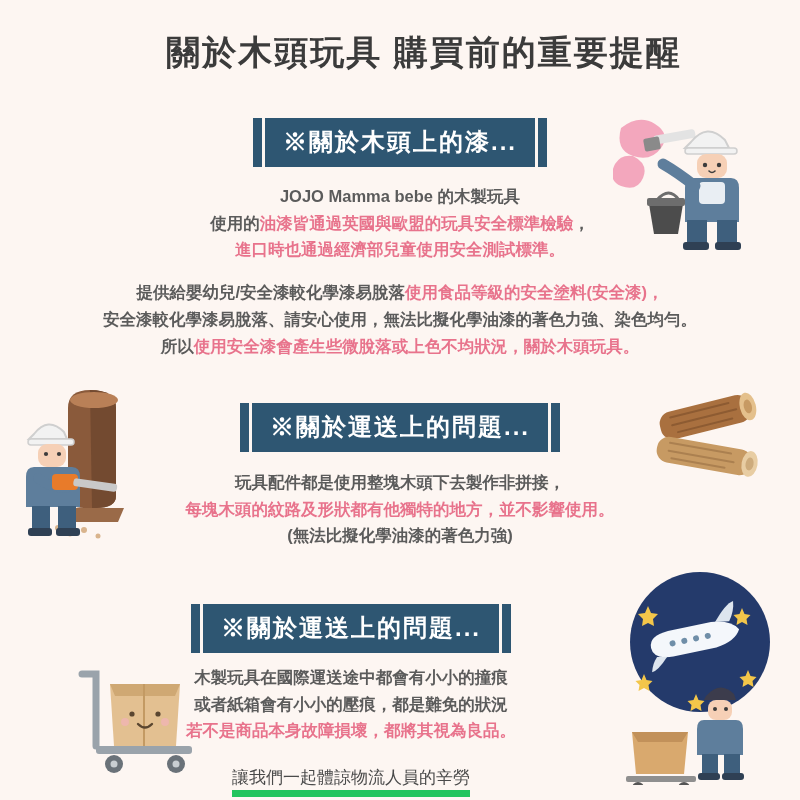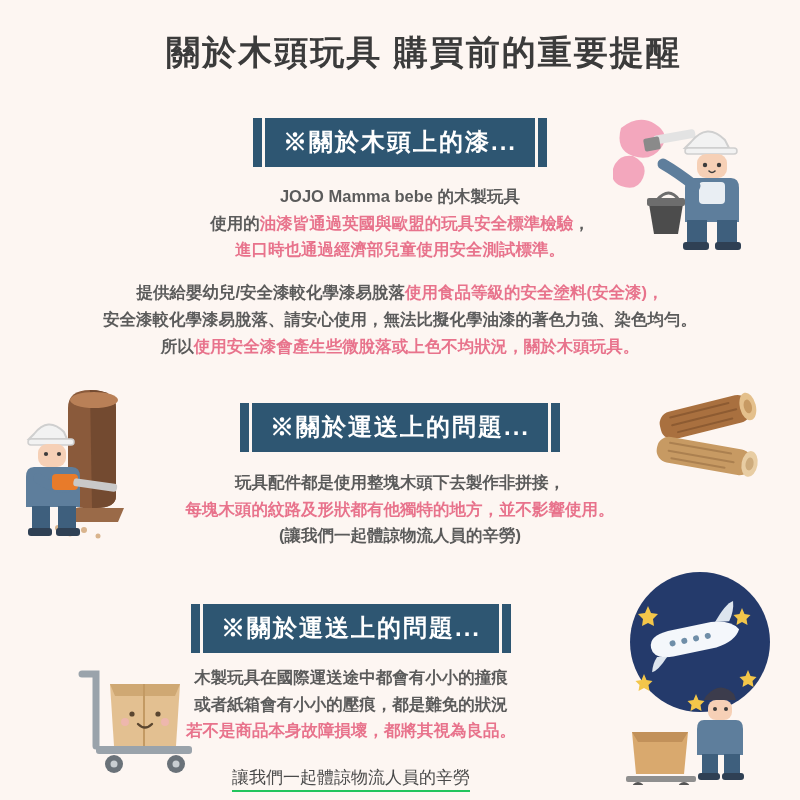--- a/index.html
+++ b/index.html
@@ -78,21 +78,21 @@
   #sec-ship { position: absolute; left: 0; top: 604px; width: 702px; }
   #ship-text { margin-top: 11px; }
 
   .footer-line {
     text-align: center;
     font-size: 17px;
     color: #4a4a4a;
     margin-top: 22px;
   }
   .footer-line span {
-    border-bottom: 2px solid #22c55e;
+    border-bottom: 7px solid #22c55e;
     padding-bottom: 3px;
   }
 
   
   .ill { position: absolute; }
 
   
   #ill-painter { right: 12px; top: 108px; width: 175px; height: 150px; }
   
   #ill-lumber { left: 18px; top: 388px; width: 135px; height: 160px; }
@@ -124,21 +124,21 @@
       <div>安全漆較化學漆易脫落、請安心使用，無法比擬化學油漆的著色力強、染色均勻。</div>
       <div><span>所以</span><span class="pink">使用安全漆會產生些微脫落或上色不均狀況，關於木頭玩具。</span></div>
     </div>
   </div>
 
   <div class="sec" id="sec-grain">
     <div class="ribbon">※關於運送上的問題...</div>
     <div class="body-text" id="grain-text">
       <div>玩具配件都是使用整塊木頭下去製作非拼接，</div>
       <div class="pink">每塊木頭的紋路及形狀都有他獨特的地方，並不影響使用。</div>
-      <div>(讓我們一起體諒物流人員的辛勞)</div>
+      <div>(無法比擬化學油漆的著色力強)</div>
     </div>
   </div>
 
   <div class="sec" id="sec-ship">
     <div class="ribbon">※關於運送上的問題...</div>
     <div class="body-text" id="ship-text">
       <div>木製玩具在國際運送途中都會有小小的撞痕</div>
       <div>或者紙箱會有小小的壓痕，都是難免的狀況</div>
       <div class="pink">若不是商品本身故障損壞，都將其視為良品。</div>
     </div>

